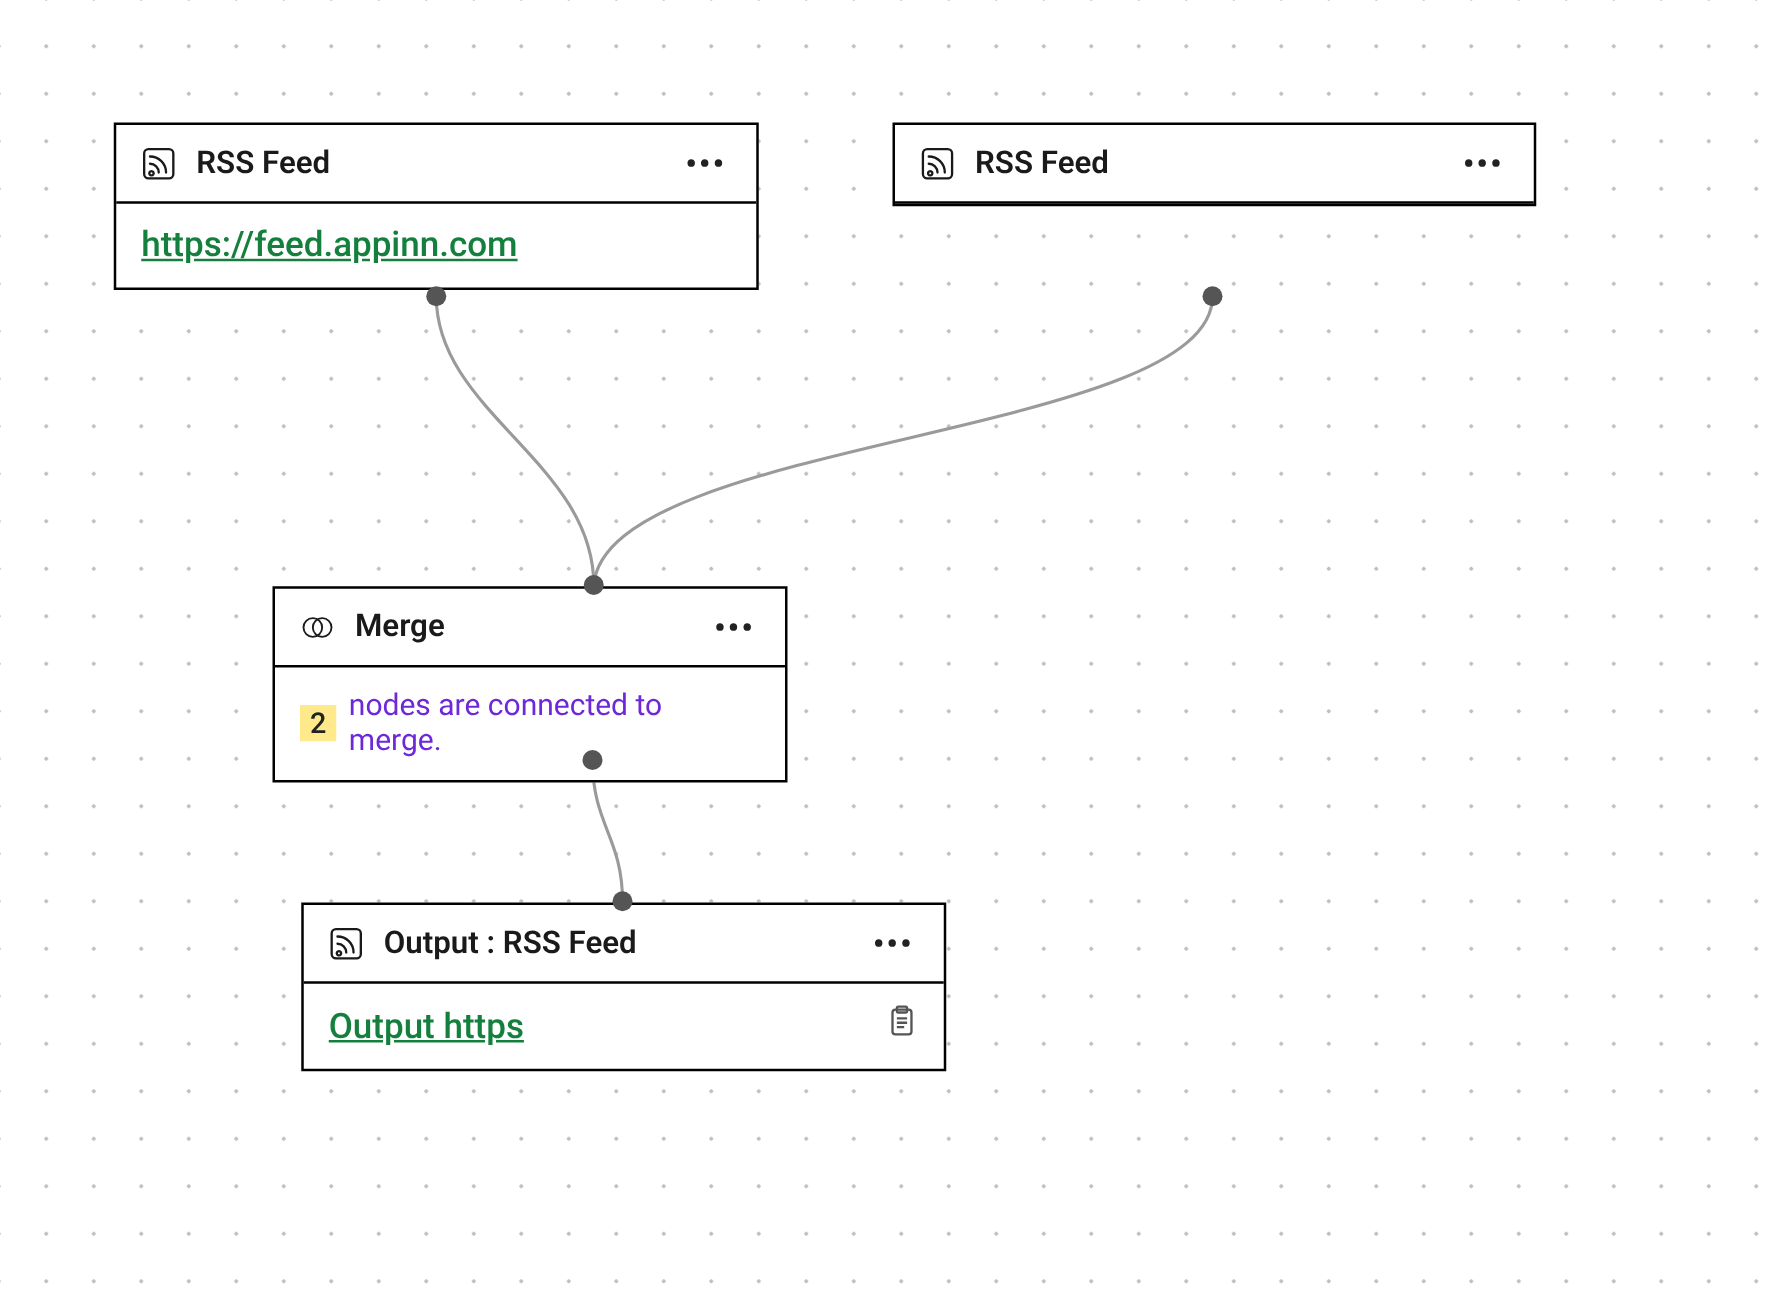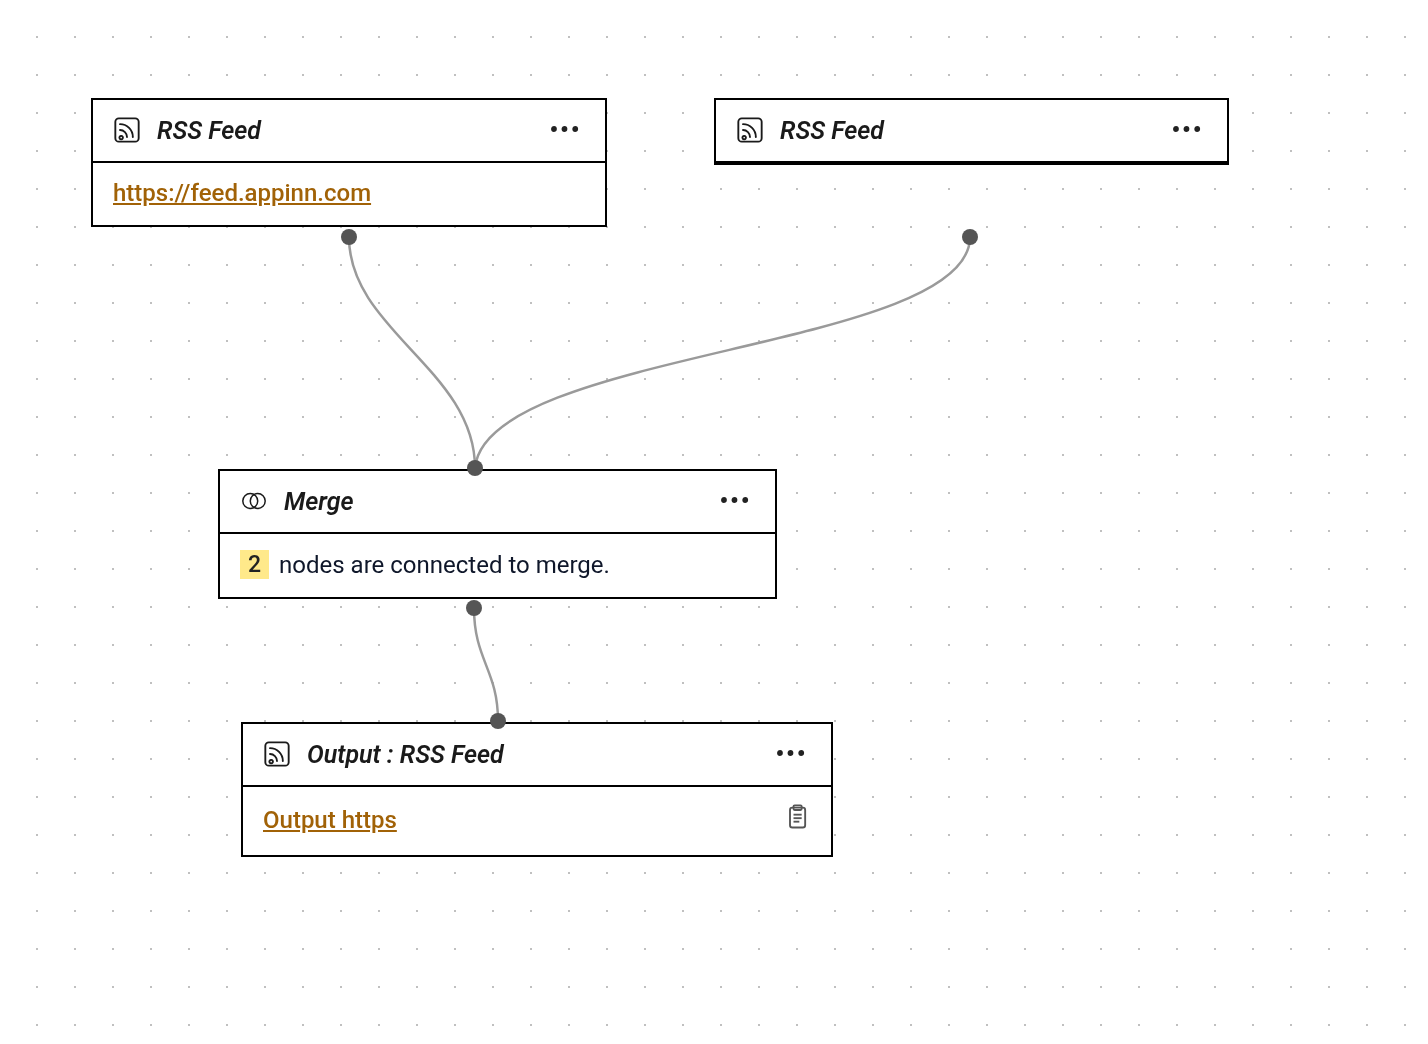--- a/index.html
+++ b/index.html
@@ -27,25 +27,24 @@
       inset: 0;
     }
     .node {
       position: absolute;
       background: #ffffff;
       border: 2px solid #000000;
       font-size: 24px;
     }
     .node-header {
       display: flex;
-      align-items: flex-start;
+      align-items: flex-end;
       padding: 16px 20px;
       border-bottom: 2px solid #000000;
       gap: 16px;
-      font-style: italic;
     }
     .node-icon {
       flex-shrink: 0;
       width: 28px;
       height: 28px;
       display: flex;
       align-items: center;
       justify-content: center;
     }
     .node-title {
@@ -62,36 +61,36 @@
       color: #222;
       padding: 0 4px;
     }
     .node-body {
       padding: 16px 20px 18px 20px;
       display: flex;
       align-items: center;
       gap: 10px;
     }
     .link {
-      color: #a16207;
+      color: #15803d;
       text-decoration: underline;
-      font-size: 24px;
+      font-size: 28px;
       font-weight: 500;
       cursor: pointer;
       text-align: right;
     }
     .badge {
       background: #ffe98a;
       color: #222;
       padding: 1px 8px;
       font-size: 23px;
       font-weight: 500;
     }
     .body-text {
-      color: #0f172a;
+      color: #6d28d9;
       font-size: 24px;
     }
     .copy-icon {
       margin-left: auto;
       cursor: pointer;
     }
     .port {
       position: absolute;
       width: 16px;
       height: 16px;
@@ -154,40 +153,40 @@
           <path d="M6 12 a6 6 0 0 1 6 6" stroke-linecap="round"></path>
           <path d="M6 7 a11 11 0 0 1 11 11" stroke-linecap="round"></path>
         </svg>
       </span>
       <span class="node-title">RSS Feed</span>
       <span class="node-menu">•••</span>
     </div>
   </div>
   <div class="port" style="left:970px; top:237px;"></div>
 
-  <div class="node" style="left:218px; top:469px; width:559px;">
+  <div class="node" style="left:218px; top:469px; width:412px;">
     <div class="node-header">
       <span class="node-icon">
         <svg width="30" height="28" viewBox="0 0 30 24" fill="none" stroke="#1a1a1a" stroke-width="1.6">
           <circle cx="11" cy="12" r="8"></circle>
           <circle cx="19" cy="12" r="8"></circle>
         </svg>
       </span>
       <span class="node-title">Merge</span>
       <span class="node-menu">•••</span>
     </div>
     <div class="node-body">
       <span class="badge">2</span>
       <span class="body-text">nodes are connected to merge.</span>
     </div>
   </div>
   <div class="port" style="left:475px; top:468px;"></div>
   <div class="port" style="left:474px; top:608px;"></div>
 
-  <div class="node" style="left:241px; top:722px; width:592px;">
+  <div class="node" style="left:241px; top:722px; width:516px;">
     <div class="node-header">
       <span class="node-icon">
         <svg width="28" height="28" viewBox="0 0 24 24" fill="none" stroke="#1a1a1a" stroke-width="1.6">
           <rect x="2" y="2" width="20" height="20" rx="3"></rect>
           <path d="M7 17 a1.5 1.5 0 1 0 0.001 0"></path>
           <path d="M6 12 a6 6 0 0 1 6 6" stroke-linecap="round"></path>
           <path d="M6 7 a11 11 0 0 1 11 11" stroke-linecap="round"></path>
         </svg>
       </span>
       <span class="node-title">Output : RSS Feed</span>

